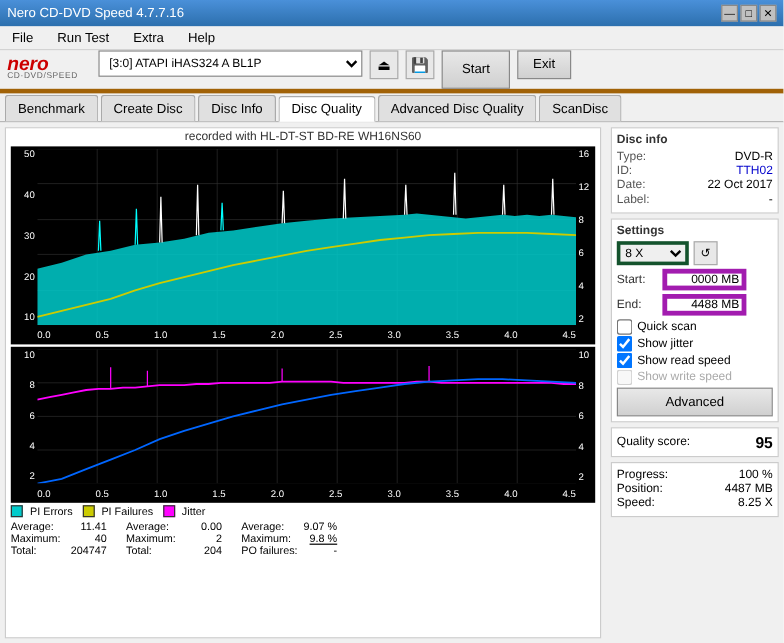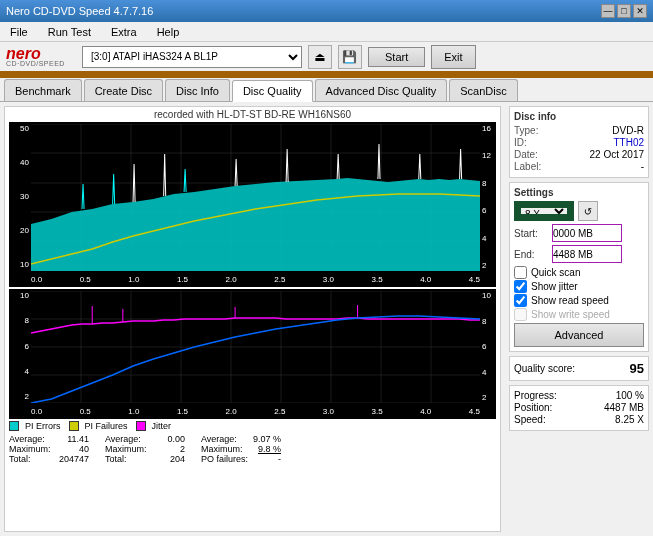--- a/index.html
+++ b/index.html
@@ -54,24 +54,23 @@
       padding: 2px 6px;
       font-size: 11px;
       cursor: pointer;
     }
 
     
     .toolbar {
       background: #f0f0f0;
       height: 36px;
       display: flex;
-      align-items: center;
       padding: 0 6px;
       gap: 6px;
-      border-bottom: 7px solid #a16207;
+      border-bottom: 4px solid #a16207;
     }
     .nero-logo {
       width: 70px;
       height: 28px;
       display: flex;
       align-items: center;
     }
     .nero-logo-text {
       font-size: 16px;
       font-weight: bold;
@@ -97,21 +96,21 @@
       height: 24px;
       border: 1px solid #aaa;
       background: #e8e8e8;
       display: flex;
       align-items: center;
       justify-content: center;
       cursor: pointer;
       font-size: 12px;
     }
     .start-btn {
-      height: 20px;
+      height: 32px;
       padding: 0 16px;
       background: linear-gradient(to bottom, #e8e8e8, #d0d0d0);
       border: 1px solid #888;
       cursor: pointer;
       font-size: 11px;
     }
     .exit-btn {
       height: 24px;
       padding: 0 12px;
       background: linear-gradient(to bottom, #e8e8e8, #d0d0d0);
@@ -297,28 +296,28 @@
     .settings-row {
       display: flex;
       align-items: center;
       gap: 4px;
       margin-bottom: 3px;
     }
     .settings-select {
       height: 20px;
       width: 60px;
       font-size: 10px;
-      border: 7px solid #14532d;
+      border: 3px solid #14532d;
     }
     .input-field {
       height: 18px;
       width: 70px;
       font-size: 10px;
-      border: 1px solid #a21caf;
-      text-align: left;
+      border: 4px solid #a21caf;
+      text-align: right;
       padding-right: 2px;
     }
     .row-label {
       font-size: 10px;
       width: 34px;
       color: #333;
     }
     .checkbox-row {
       display: flex;
       align-items: center;

